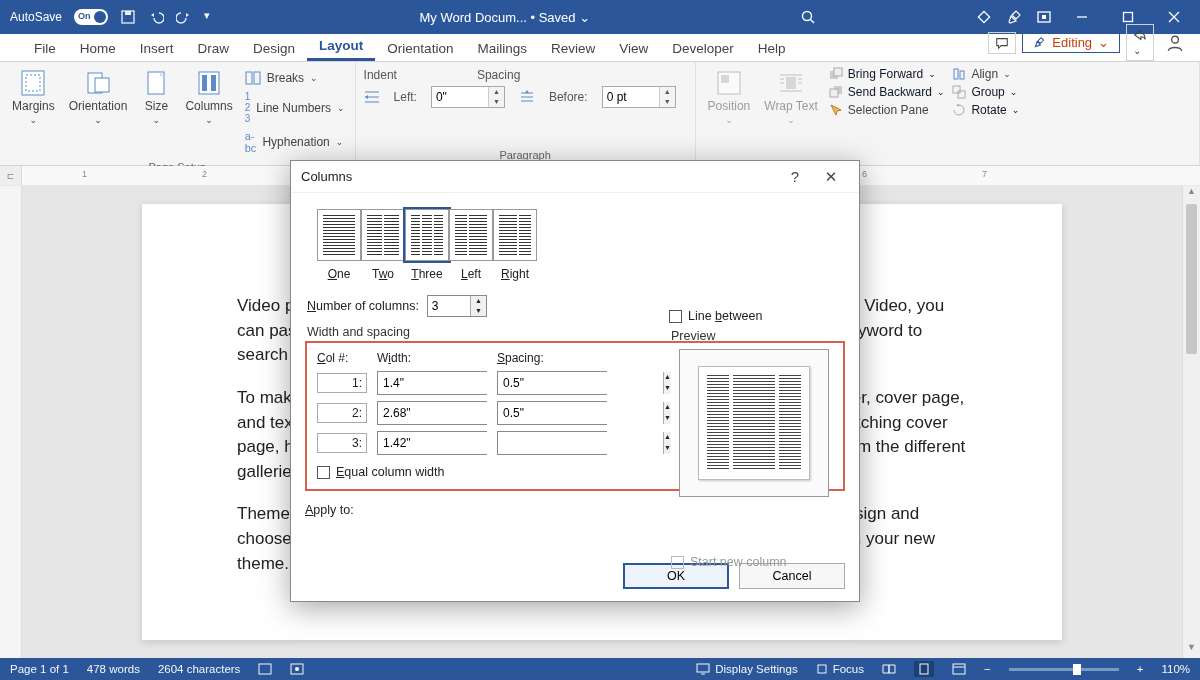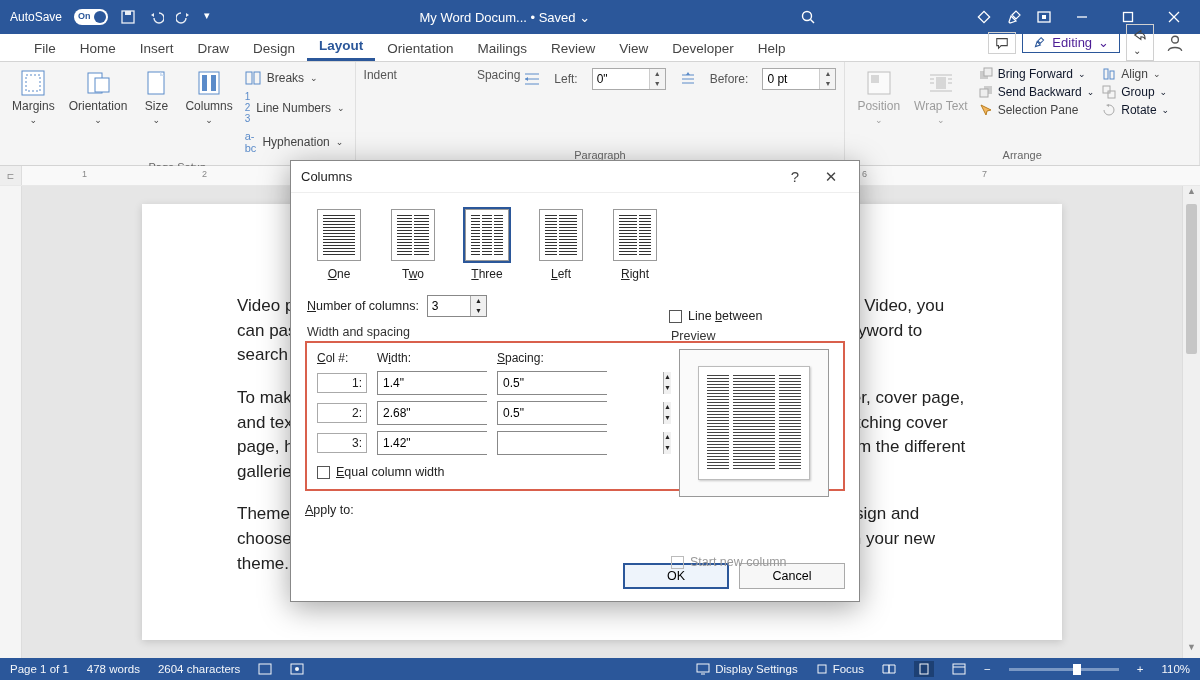--- a/index.html
+++ b/index.html
@@ -15,21 +15,21 @@
 .titlebar .qat-icon { width: 16px; height: 16px; opacity: 0.9; }
 .titlebar .doc-title { flex: 1; text-align: center; font-size: 13px; }
 .titlebar .right-icons { display: flex; gap: 14px; margin-right: 10px; align-items: center; }
 .titlebar .win-btn { width: 32px; height: 32px; display: flex; align-items: center; justify-content: center; }
 
 
 .ribbon-tabs { height: 28px; background: #fff; border-bottom: 1px solid #d4d4d4; display: flex; align-items: flex-end; padding-left: 22px; gap: 0; font-size: 13.5px; }
 .ribbon-tabs .tab { padding: 5px 12px; color: #444; cursor: pointer; }
 .ribbon-tabs .tab.active { color: #2b579a; border-bottom: 3px solid #2b579a; font-weight: 600; }
 .ribbon-tabs .right { margin-left: auto; display: flex; gap: 6px; align-items: center; padding-right: 10px; }
-.ribbon-tabs .editing-btn { border: 1px solid #2b579a; color: #4c1d95; padding: 2px 10px; font-size: 13px; display: flex; align-items: center; gap: 6px; }
+.ribbon-tabs .editing-btn { border: 1px solid #2b579a; color: #c2410c; padding: 2px 10px; font-size: 13px; display: flex; align-items: center; gap: 6px; }
 .ribbon-tabs .icon-btn { border: 1px solid #d0d0d0; padding: 3px 6px; color: #444; }
 
 
 .ribbon { height: 104px; background: #f5f5f5; border-bottom: 1px solid #d4d4d4; display: flex; font-size: 12px; }
 .ribbon-group { border-right: 1px solid #e0e0e0; padding: 4px 8px 2px 8px; display: flex; flex-direction: column; }
 .ribbon-group .group-body { flex: 1; display: flex; align-items: flex-start; gap: 6px; }
 .ribbon-group .group-label { text-align: center; font-size: 11px; color: #666; padding: 2px 0; }
 .big-btn { display: flex; flex-direction: column; align-items: center; gap: 2px; padding: 3px 4px; cursor: pointer; color: #444; }
 .big-btn .icon { width: 30px; height: 28px; }
 .small-list { display: flex; flex-direction: column; gap: 2px; padding: 3px 0; }
@@ -66,21 +66,21 @@
 .statusbar .sb-item { display: flex; align-items: center; gap: 5px; opacity: 0.95; }
 .statusbar .zoom-slider { width: 110px; height: 3px; background: #7a98c4; position: relative; }
 .statusbar .zoom-slider .zthumb { position: absolute; left: 64px; top: -4px; width: 8px; height: 11px; background: #fff; }
 
 
 .dialog { position: absolute; left: 290px; top: 160px; width: 570px; height: 442px; background: #fff; border: 1px solid #888; box-shadow: 0 6px 28px rgba(0,0,0,0.35); display: flex; flex-direction: column; font-size: 12.5px; color: #222; }
 .dialog-title { height: 32px; display: flex; align-items: center; padding: 0 10px; border-bottom: 1px solid #eee; }
 .dialog-title .t { flex: 1; font-size: 13px; }
 .dialog-title .dbtn { width: 36px; text-align: center; font-size: 15px; color: #444; cursor: pointer; }
 .dialog-body { flex: 1; padding: 8px 14px 12px 14px; position: relative; }
-.presets-row { display: flex; gap: 30px; padding: 8px 12px 10px 12px; }
+.presets-row { display: flex; padding: 8px 12px 10px 12px; }
 .preset { display: flex; flex-direction: column; align-items: center; gap: 6px; cursor: pointer; }
 .preset .pic { width: 44px; height: 52px; border: 1px solid #999; background: #fff; padding: 5px; display: flex; gap: 2px; }
 .preset.selected .pic { outline: 2px solid #2b579a; }
 .preset .pic .col { flex: 1; background: repeating-linear-gradient(#333 0 1px, transparent 1px 3px); }
 .preset .pic .col.n { flex: 1.6; }
 .preset .lbl { font-size: 12px; }
 .preset .lbl u { text-decoration: underline; }
 .field-row { display: flex; align-items: center; gap: 8px; margin: 4px 0 8px 2px; }
 .spin2 { width: 60px; height: 22px; border: 1px solid #888; display: flex; background:#fff; }
 .spin2 input { border: none; width: 42px; padding: 0 4px; font-size: 12px; outline:none; }
@@ -279,21 +279,21 @@
             <span style="color:#5b8bc9;font-size:11px;">a-<br>bc</span>
             <span>Hyphenation</span>
             <span style="font-size:9px;">⌄</span>
           </div>
       </div>
     </div>
     <div class="group-label">Page Setup</div>
   </div>
 
   <div class="ribbon-group" style="min-width:340px;">
-    <div class="group-body" style="flex-direction:row; gap:4px; padding-top:2px;">
+    <div class="group-body" style="flex-direction:column; gap:4px; padding-top:2px;">
       <div style="display:flex; gap:80px;">
         <span class="indent-label">Indent</span>
         <span class="indent-label">Spacing</span>
       </div>
       <div style="display:flex; gap:14px; align-items:center;">
         <span>
             <svg width="16" height="14">
               <path d="M1 2h14M1 7h14M1 12h14" stroke="#5b8bc9"></path>
               <path d="M1 7l3-2v4z" fill="#5b8bc9"></path>
             </svg>
@@ -387,21 +387,20 @@
         <div class="item">
             <svg width="14" height="14">
               <path d="M7 2a5 5 0 1 1-5 5" fill="none" stroke="#aaa"></path>
               <path d="M4 2l3-1v3z" fill="#aaa"></path>
             </svg>
             <span>Rotate</span> 
             <span style="font-size:9px;">⌄</span>
           </div>
       </div>
     </div>
-    <div class="group-label">Arrange</div>
   </div>
 </div>
 
 <div class="ruler-row">
   <div class="ruler-corner">⊏</div>
   <div class="ruler">
     <span class="mark" style="left:60px">1</span>
     <span class="mark" style="left:180px">2</span>
     <span class="mark" style="left:840px">6</span>
     <span class="mark" style="left:960px">7</span>

